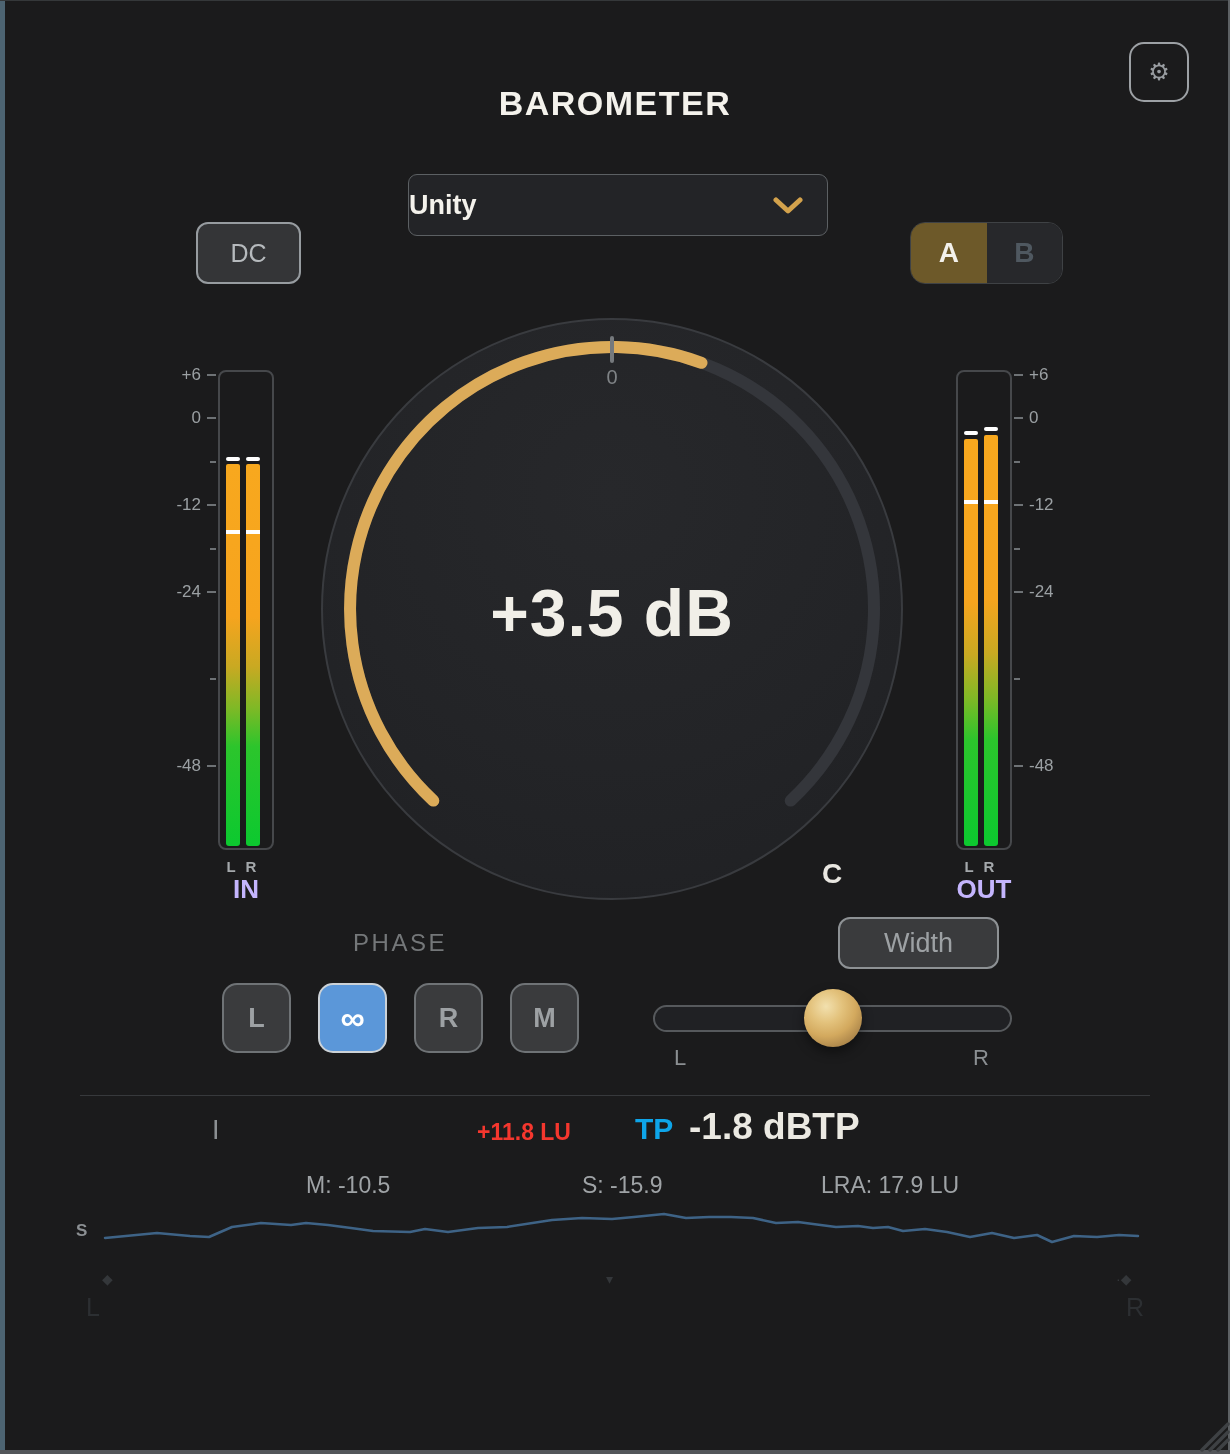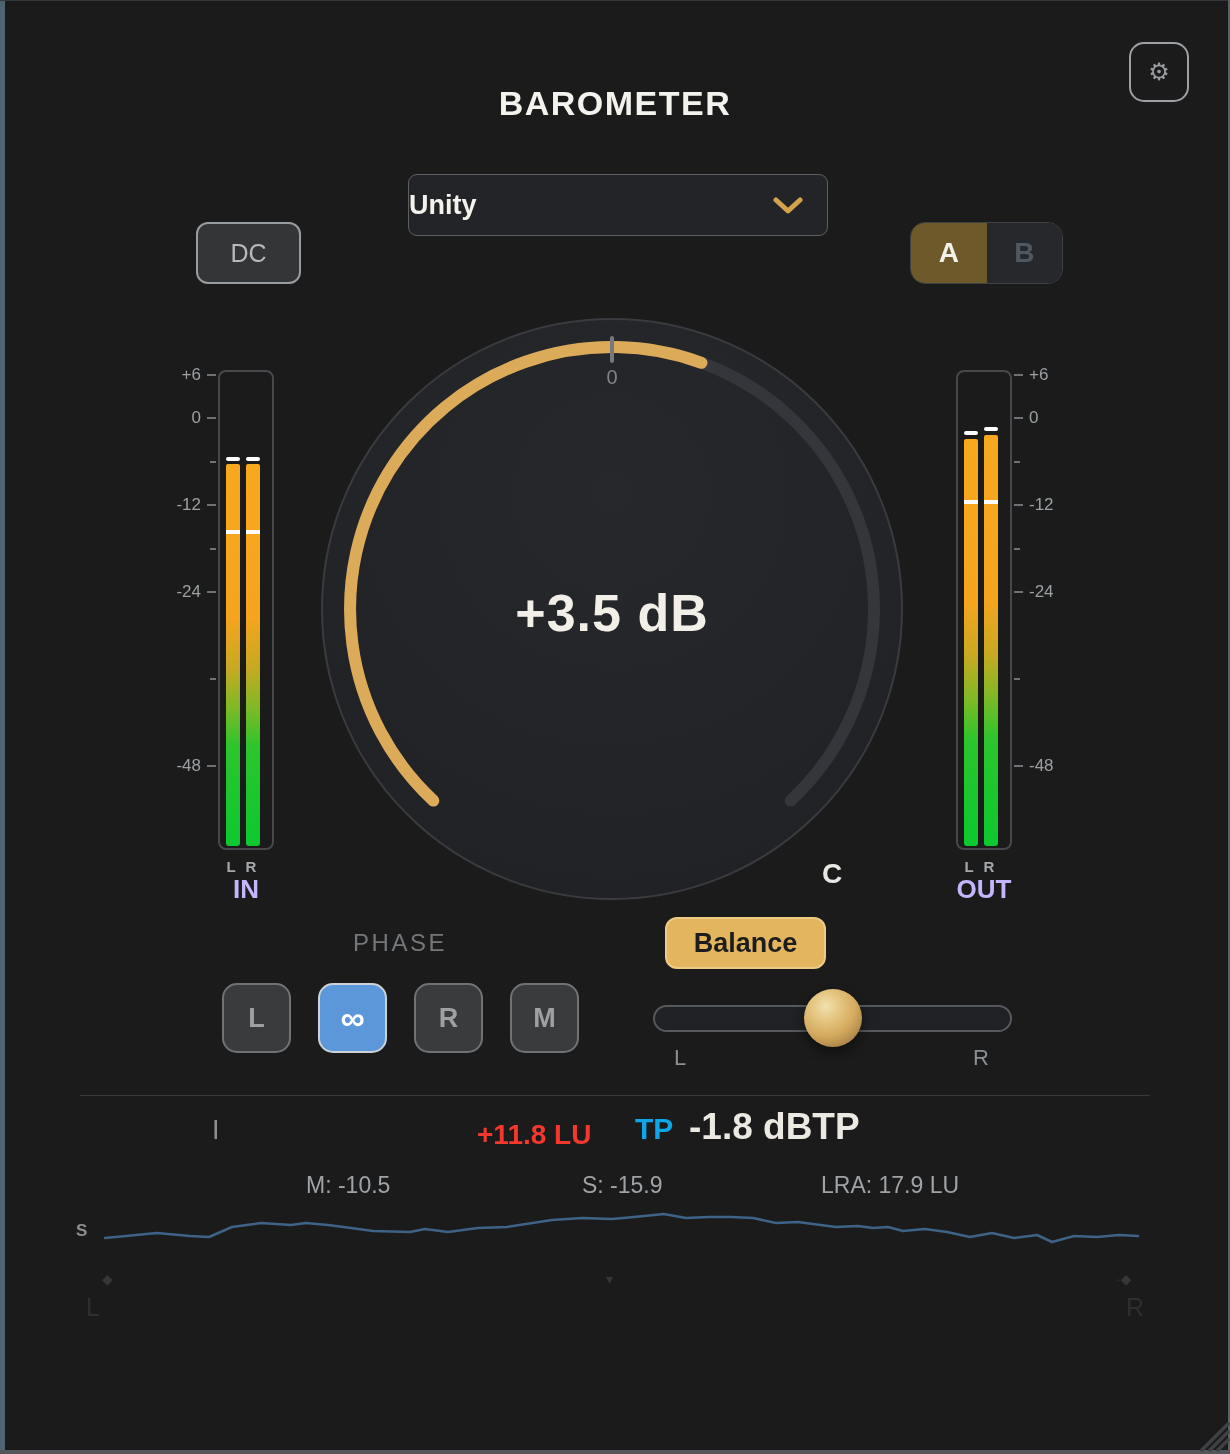--- a/index.html
+++ b/index.html
@@ -39,21 +39,21 @@
   .ab-seg.active{background:#6d5929;color:#f3f1eb;}
 
   
   #knob-body{left:321px;top:318px;width:582px;height:582px;border-radius:50%;
     background:radial-gradient(circle at 50% 30%, #27282b 0%, #232427 55%, #1f2023 100%);
     border:2px solid #393b3f;box-sizing:border-box;cursor:grab;}
   #knob-svg{left:321px;top:318px;}
   #knob-tick{left:610px;top:336px;width:4px;height:27px;background:#75797d;border-radius:2px;}
   #knob-zero{left:592px;top:366px;width:40px;text-align:center;font-size:20px;color:#7f8386;}
   #knob-readout{left:412px;top:578px;width:400px;height:70px;line-height:70px;text-align:center;
-    font-size:52px;font-weight:700;color:#f1efe8;letter-spacing:1px;}
+    font-size:66px;font-weight:700;color:#f1efe8;letter-spacing:1px;}
 
   
   .meter{width:56px;height:480px;}
   #meter-in{left:218px;top:370px;}
   #meter-out{left:956px;top:370px;}
   .m-frame{position:absolute;left:0;top:0;width:56px;height:480px;border:2px solid #46484b;border-radius:8px;box-sizing:border-box;}
   .m-bar{position:absolute;width:14px;border-radius:2px 2px 3px 3px;
     background:linear-gradient(180deg,#f8a81e 0%,#f6a41e 40%,#c9a922 53%,#7eb926 64%,#2cc52c 74%,#0cc92f 100%);}
   .m-cap{position:absolute;width:14px;height:4px;background:#ffffff;border-radius:2px;}
   .m-mark{position:absolute;width:14px;height:4px;background:#ffffff;}
@@ -87,21 +87,21 @@
   #slider-thumb{top:989px;width:58px;height:58px;border-radius:50%;cursor:grab;
     background:radial-gradient(circle at 38% 30%, #f2e0ae 0%, #e3c27c 30%, #d3a95e 55%, #a98349 80%, #8f6c3c 100%);
     box-shadow:0 5px 12px rgba(0,0,0,.45);}
   #slider-l{left:668px;top:1045px;width:24px;text-align:center;font-size:22px;color:#8b8f92;}
   #slider-r{left:969px;top:1045px;width:24px;text-align:center;font-size:22px;color:#8b8f92;}
 
   
   #divider{left:80px;top:1095px;width:1070px;height:1px;background:#37393c;}
   #stat-i{left:212px;top:1115px;font-size:27px;color:#8b8f92;}
   #stat-lufs{left:272px;top:1106px;font-size:37px;font-weight:700;color:#f5372e;}
-  #stat-lu{left:477px;top:1119px;font-size:28px;font-weight:700;color:#f5372e;}
+  #stat-lu{left:477px;top:1119px;font-size:23px;font-weight:700;color:#f5372e;}
   #stat-tp{left:635px;top:1112px;font-size:30px;font-weight:600;color:#0ea5e9;}
   #stat-dbtp{left:689px;top:1106px;font-size:37px;font-weight:700;color:#ebe9e2;}
   #stat-m{left:306px;top:1172px;font-size:23px;color:#9fa3a6;}
   #stat-s{left:582px;top:1172px;font-size:23px;color:#9fa3a6;}
   #stat-lra{left:821px;top:1172px;font-size:23px;color:#9fa3a6;}
 
   
   #s-label{left:76px;top:1221px;font-size:17px;font-weight:700;color:#8c9093;}
   #history-svg{left:95px;top:1205px;}
   .ghost{color:#34373a;font-size:14px;}
@@ -221,21 +221,21 @@
       </div>
       <div class="pbtn">
         <span>R</span>
       </div>
       <div class="pbtn">
         <span>M</span>
       </div>
     </div>
 
   <div class="abs" id="c-label">C</div>
-  <div class="abs" id="balance-btn">Balance</div>
+  <div class="abs" id="width-btn">Width</div>
   <div class="abs" id="slider-track"></div>
   <div class="abs" id="slider-thumb" style="left: 803.5px;"></div>
   <div class="abs" id="slider-l">L</div>
   <div class="abs" id="slider-r">R</div>
 
   <div class="abs" id="divider"></div>
   <div class="abs" id="stat-i">I</div>
   <div class="abs" id="stat-lu">+11.8 LU</div>
   <div class="abs" id="stat-tp">TP</div>
   <div class="abs" id="stat-dbtp">-1.8 dBTP</div>

